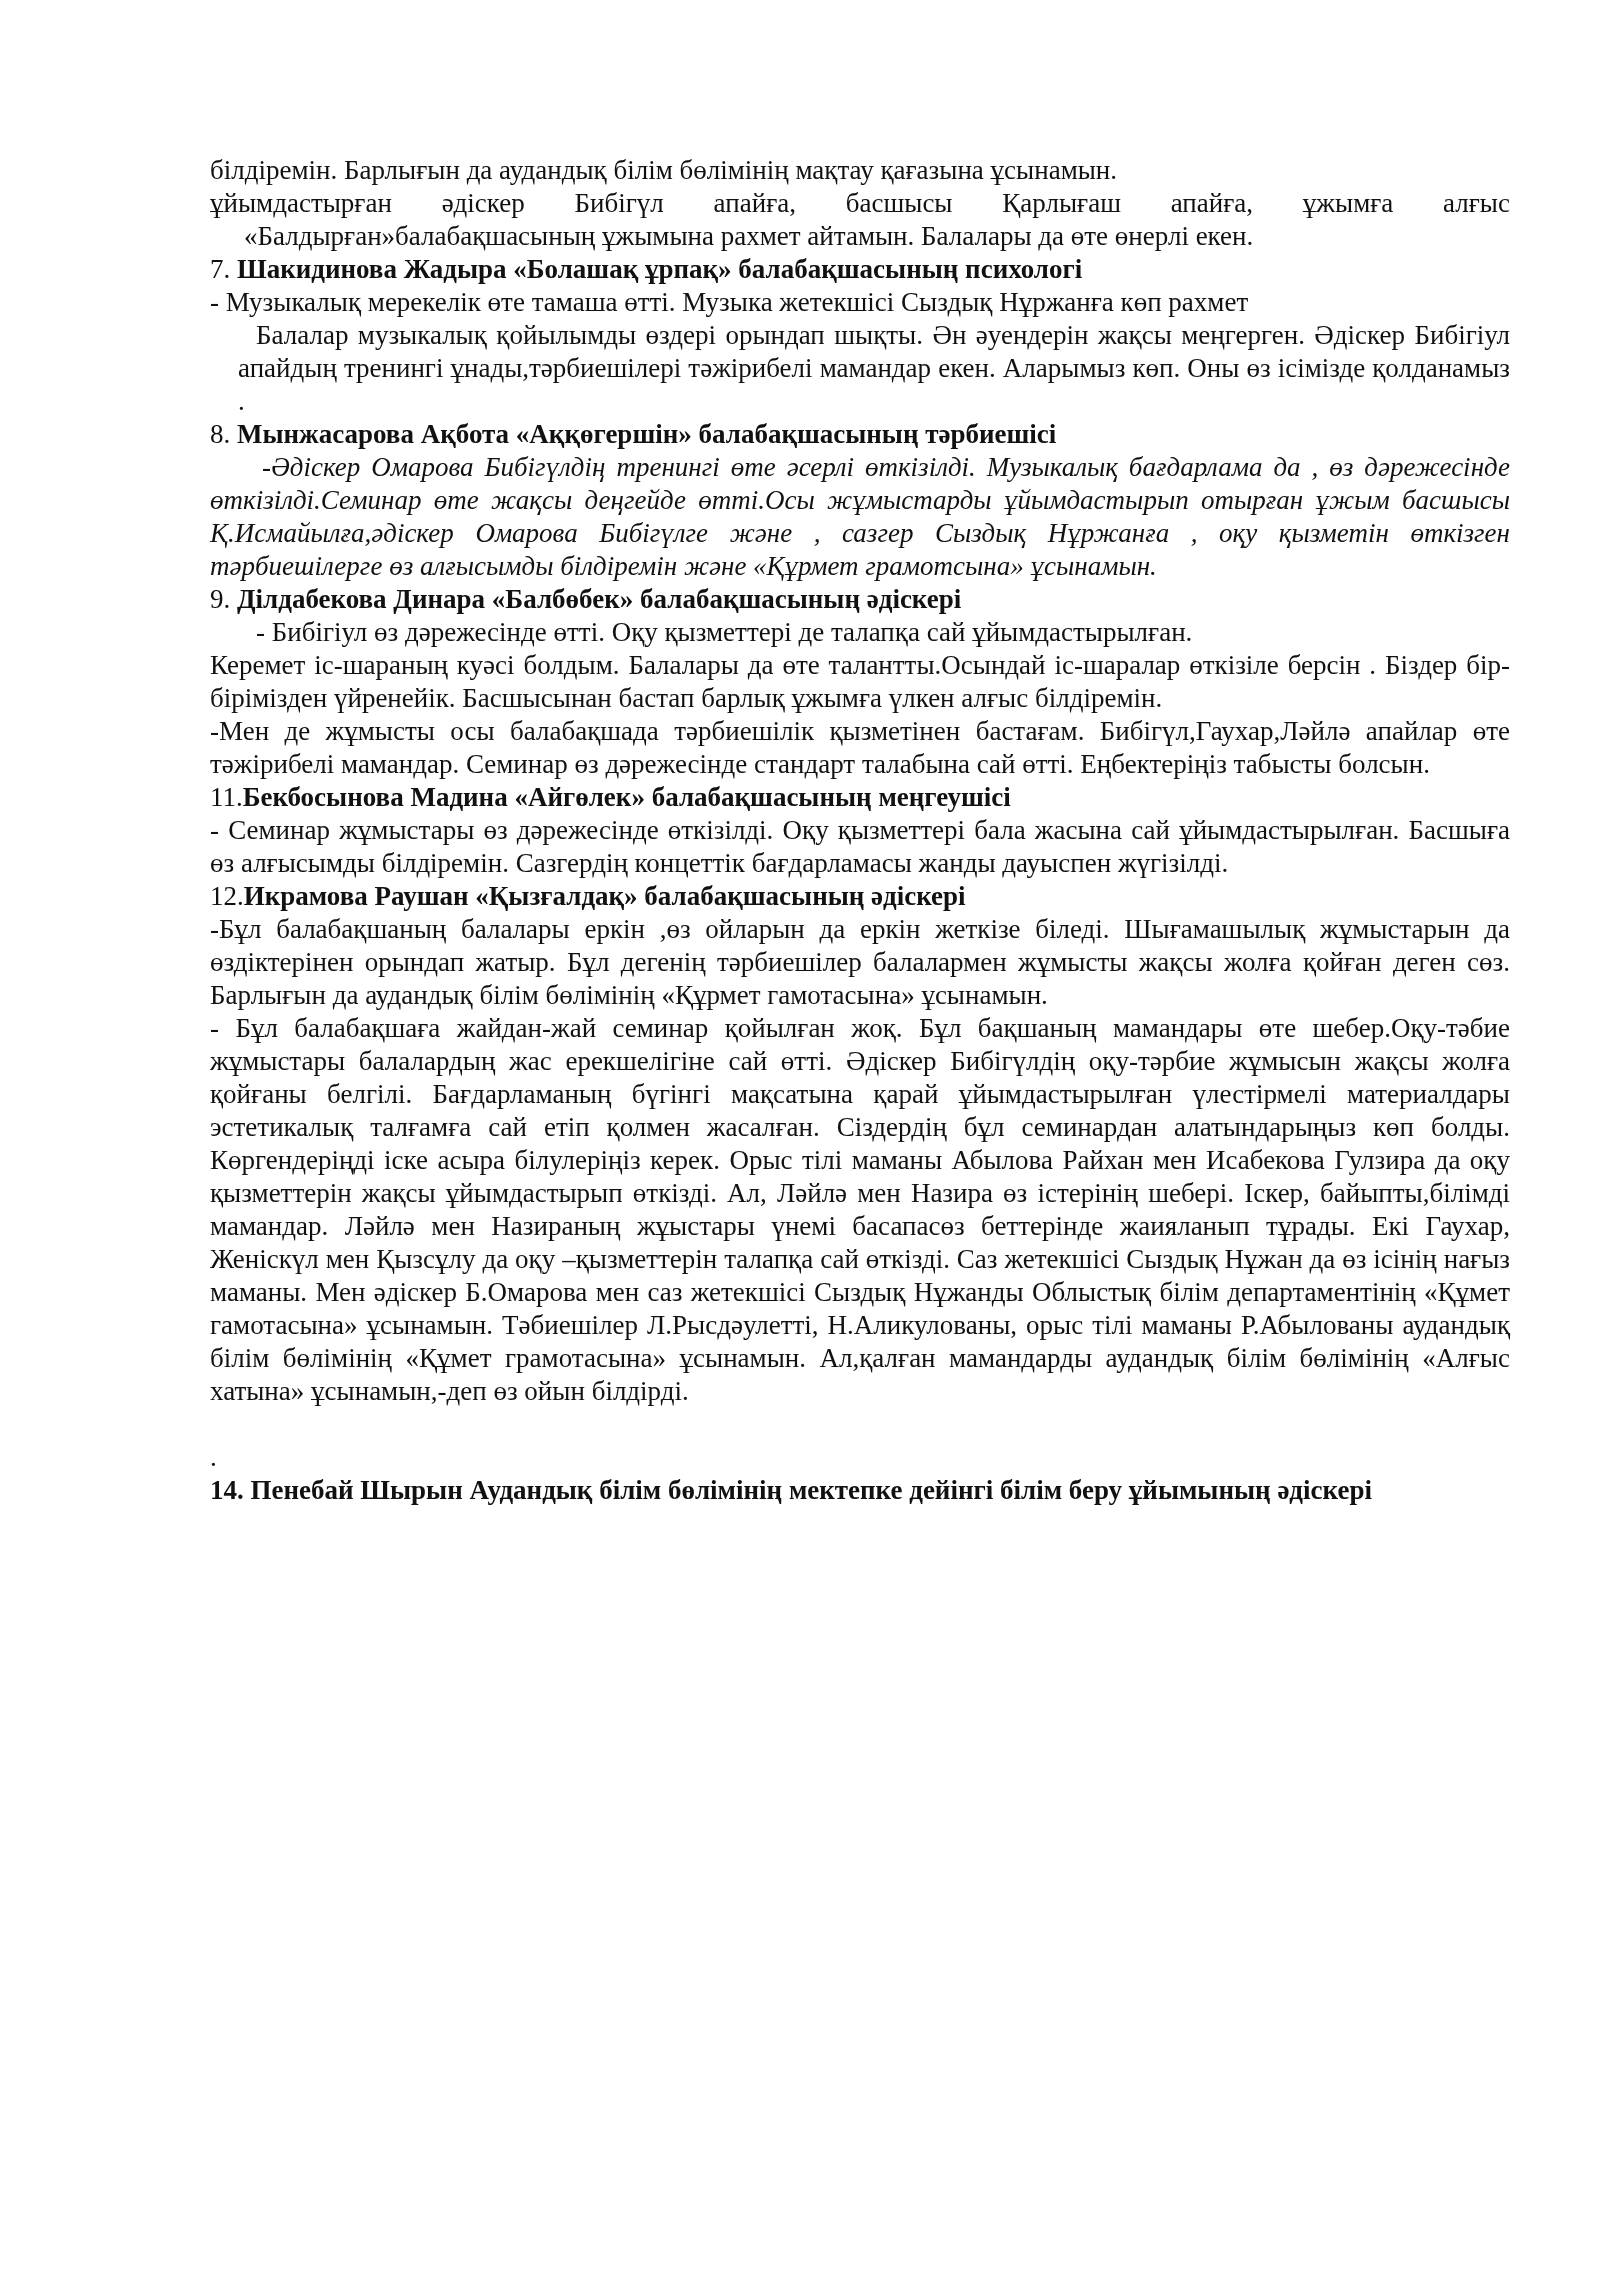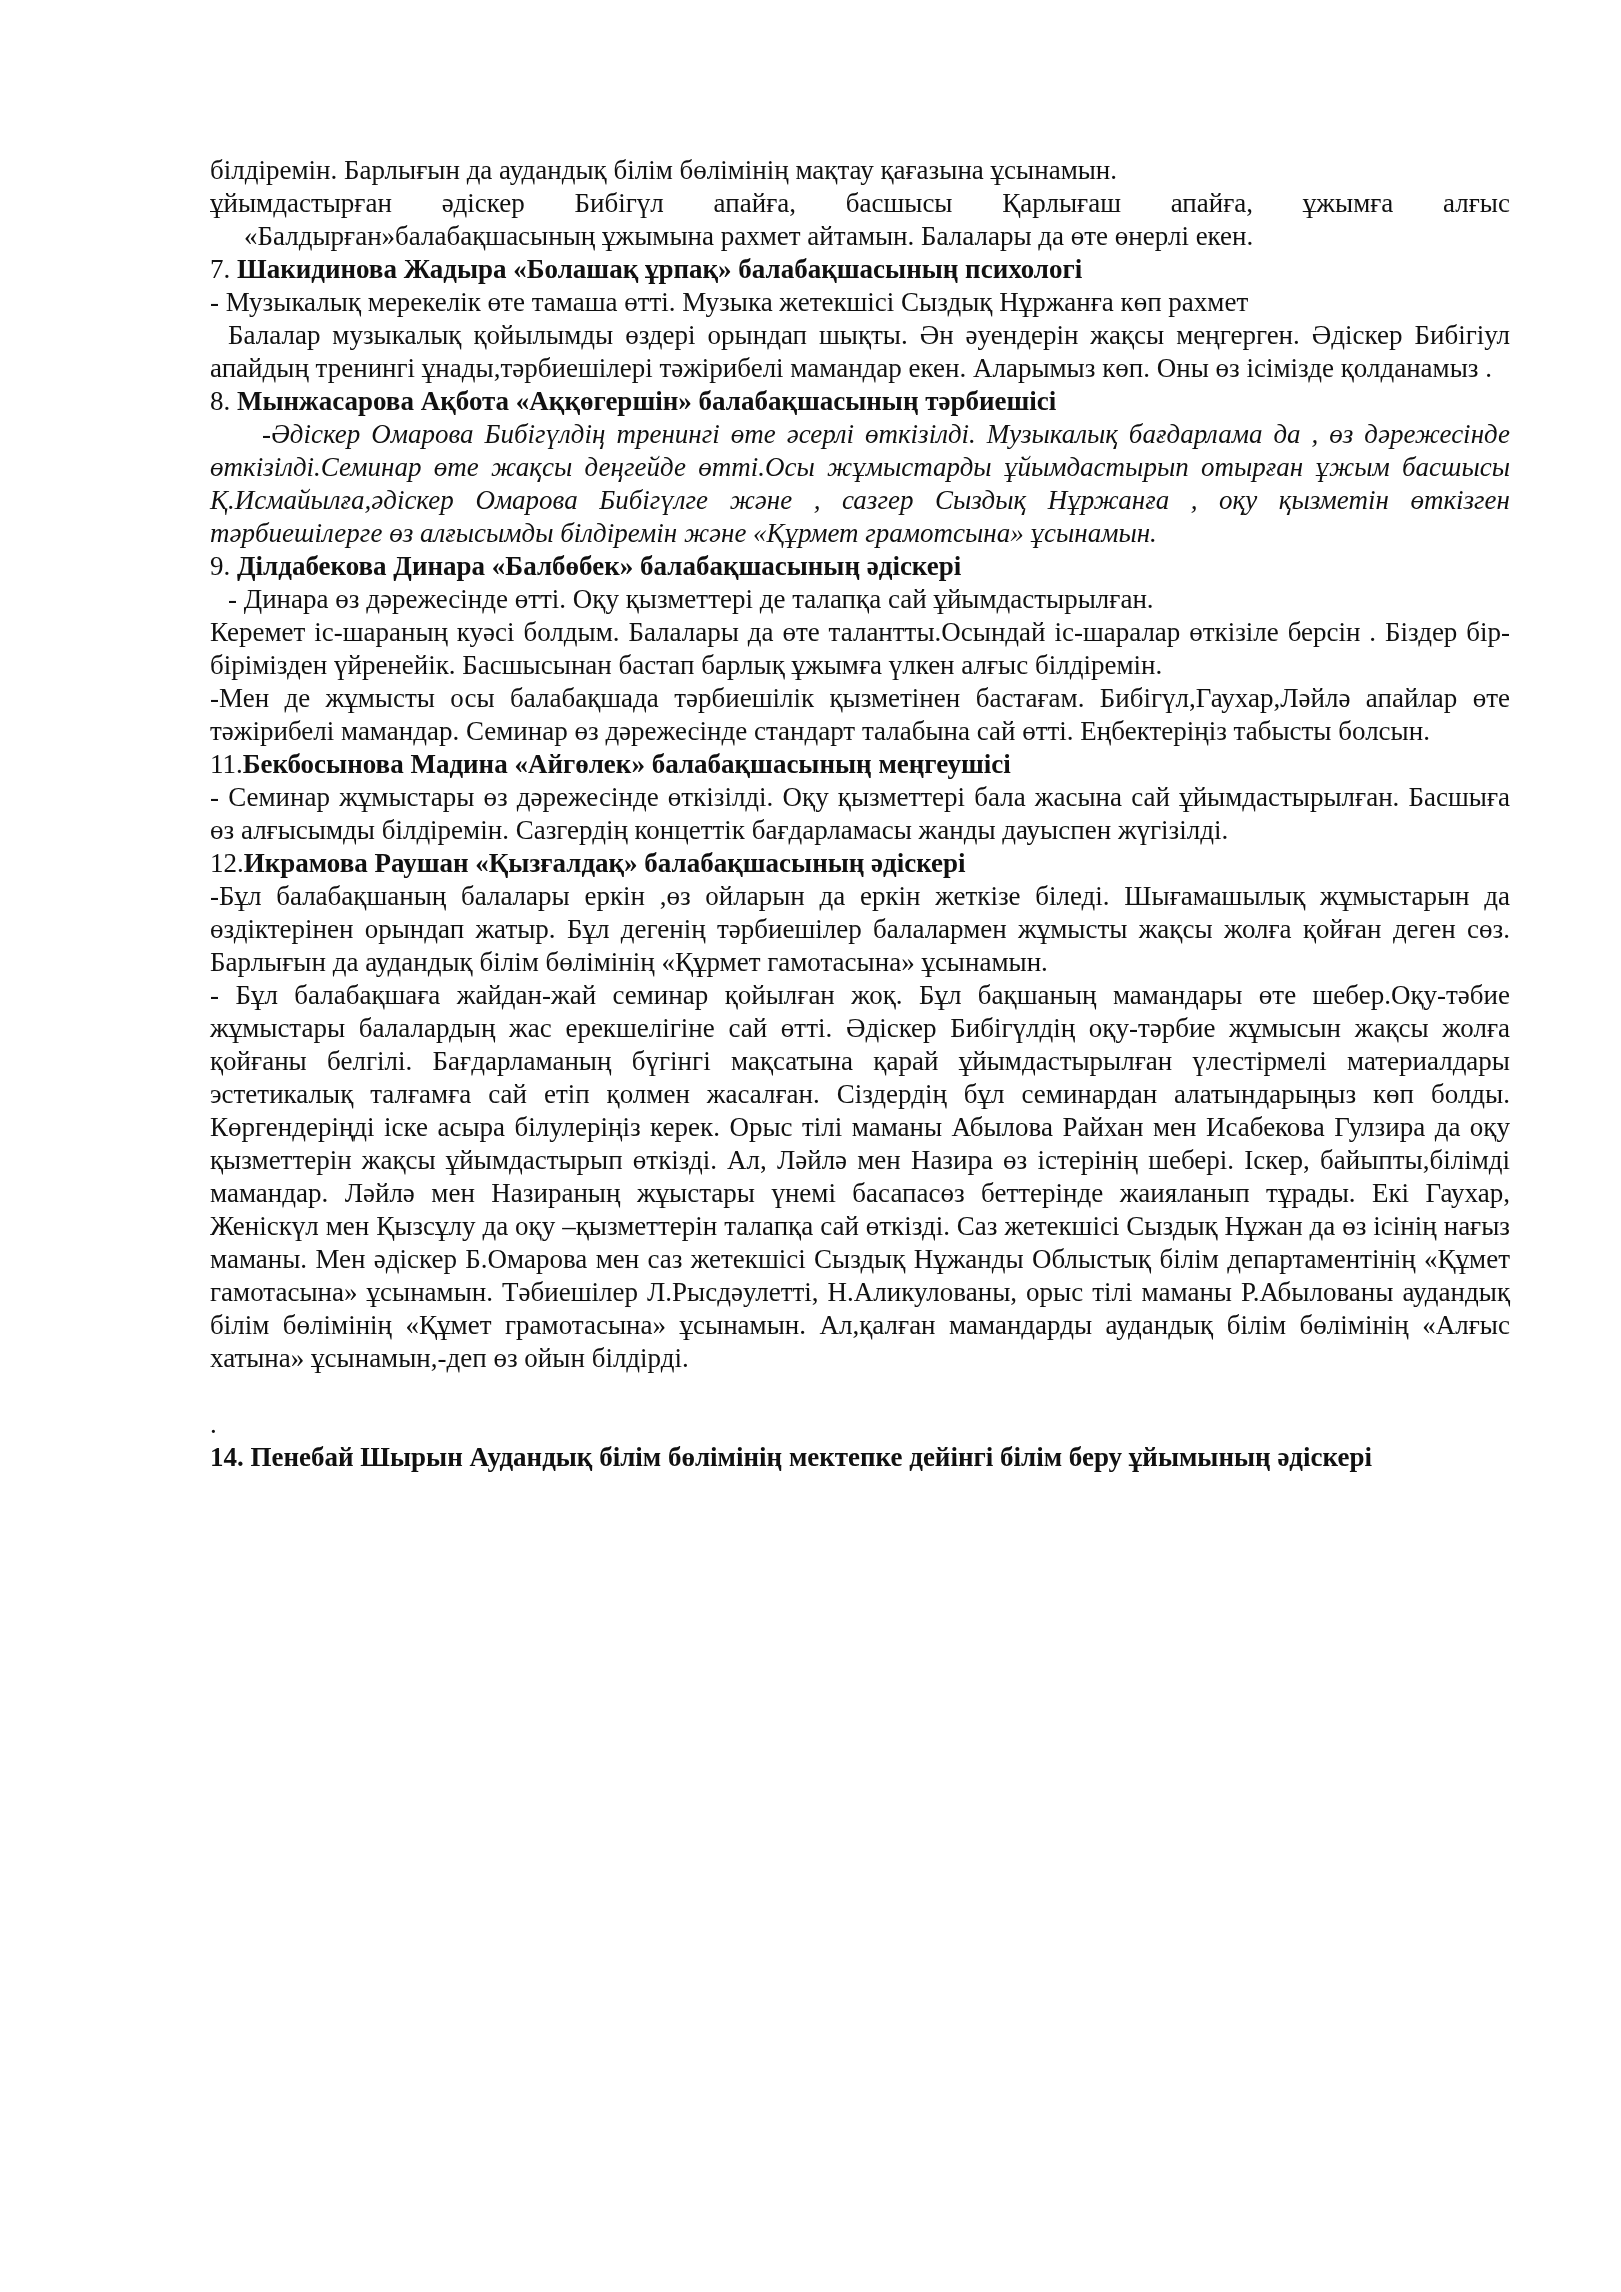--- a/index.html
+++ b/index.html
@@ -8,21 +8,21 @@
     position: absolute;
     left: 210px;
     top: 154px;
     width: 1300px;
     font-family: "Liberation Serif", "DejaVu Serif", serif;
     font-size: 27px;
     line-height: 33px;
     color: #111111;
   }
   .p { margin: 0; text-align: justify; text-align-last: left; }
-  .indent-sm { text-indent: 18px; }
+  .indent-sm { text-indent: 18px; margin-left: 28px; }
   .indent-md { text-indent: 34px; }
   .indent-lg { text-indent: 52px; font-style: italic; }
   .b { font-weight: bold; }
   .heading { margin: 0; }
   .just-full { text-align: justify; text-align-last: justify; }
   .blank { height: 33px; margin: 0; }
   .dotline { margin: 0; height: 33px; }
 </style>
 </head>
 <body>
@@ -34,21 +34,21 @@
   <p class="p indent-md">«Балдырған»балабақшасының ұжымына рахмет айтамын.  Балалары да өте өнерлі екен.</p>
 
   <p class="heading"><span>7. </span><span class="b">Шакидинова Жадыра «Болашақ ұрпақ» балабақшасының психологі</span></p>
   <p class="p">- Музыкалық  мерекелік өте тамаша өтті. Музыка жетекшісі Сыздық Нұржанға көп рахмет</p>
   <p class="p indent-sm">Балалар музыкалық қойылымды өздері орындап шықты. Ән әуендерін жақсы меңгерген. Әдіскер Бибігіул апайдың тренингі ұнады,тәрбиешілері тәжірибелі мамандар екен. Аларымыз көп. Оны өз ісімізде қолданамыз .</p>
 
   <p class="heading"><span>8.  </span><span class="b">Мынжасарова  Ақбота «Аққөгершін» балабақшасының тәрбиешісі</span></p>
   <p class="p indent-lg">-Әдіскер Омарова Бибігүлдің тренингі өте әсерлі өткізілді. Музыкалық бағдарлама да , өз дәрежесінде өткізілді.Семинар өте жақсы деңгейде өтті.Осы жұмыстарды ұйымдастырып отырған ұжым басшысы Қ.Исмайылға,әдіскер Омарова Бибігүлге және  , сазгер  Сыздық Нұржанға , оқу қызметін өткізген тәрбиешілерге өз алғысымды  білдіремін  және  «Құрмет грамотсына»  ұсынамын.</p>
 
   <p class="heading"><span>9. </span><span class="b">Ділдабекова Динара «Балбөбек» балабақшасының әдіскері</span></p>
-  <p class="p indent-sm">-  Динара өз дәрежесінде өтті. Оқу қызметтері де талапқа сай ұйымдастырылған.</p>
+  <p class="p indent-sm">-  Бибігіул өз дәрежесінде өтті. Оқу қызметтері де талапқа сай ұйымдастырылған.</p>
   <p class="p">Керемет іс-шараның  куәсі болдым. Балалары да өте талантты.Осындай іс-шаралар өткізіле берсін . Біздер бір-бірімізден үйренейік. Басшысынан бастап барлық ұжымға үлкен алғыс білдіремін.</p>
 
   <p class="p">-Мен де жұмысты осы балабақшада тәрбиешілік қызметінен бастағам. Бибігүл,Гаухар,Ләйлә апайлар өте тәжірибелі мамандар. Семинар өз дәрежесінде стандарт талабына сай өтті. Еңбектеріңіз табысты болсын.</p>
 
   <p class="heading"><span>11.</span><span class="b">Бекбосынова Мадина «Айгөлек» балабақшасының меңгеушісі</span></p>
   <p class="p">- Семинар жұмыстары өз дәрежесінде өткізілді. Оқу қызметтері бала жасына сай ұйымдастырылған. Басшыға  өз алғысымды білдіремін. Сазгердің концеттік бағдарламасы жанды дауыспен жүгізілді.</p>
 
   <p class="heading"><span>12.</span><span class="b">Икрамова Раушан «Қызғалдақ» балабақшасының әдіскері</span></p>
   <p class="p">-Бұл балабақшаның балалары еркін ,өз ойларын да еркін жеткізе біледі. Шығамашылық жұмыстарын да өздіктерінен орындап жатыр. Бұл дегенің тәрбиешілер балалармен жұмысты жақсы жолға қойған  деген сөз. Барлығын да аудандық білім бөлімінің «Құрмет гамотасына» ұсынамын.</p>
 

